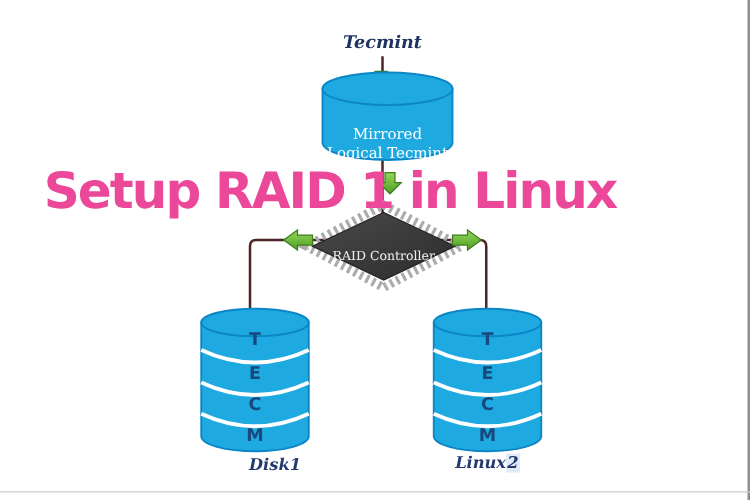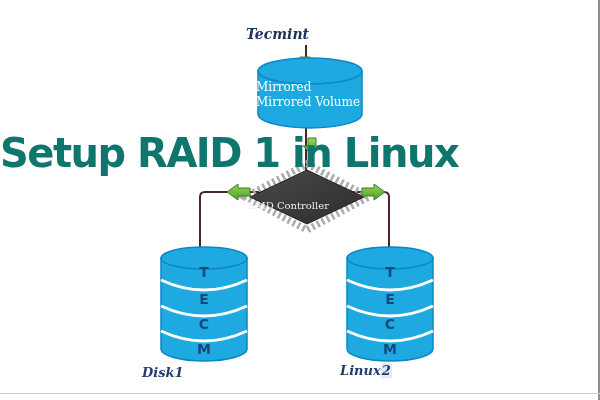--- a/index.html
+++ b/index.html
@@ -3,34 +3,34 @@
 <meta charset="utf-8">
 <style>
   html,body{margin:0;padding:0;background:#fff;}
   .stage{
     position:relative;width:600px;height:400px;background:#ffffff;
     overflow:hidden;font-family:"DejaVu Sans",sans-serif;
   }
   .edge-right{position:absolute;right:0;top:0;width:2px;height:400px;background:#8f8f8f;}
   .edge-bottom{position:absolute;left:0;top:393px;width:600px;height:1px;background:#cccccc;}
   svg{position:absolute;left:0;top:0;}
-  .txt{position:absolute;text-align:left;}
+  .txt{position:absolute;text-align:center;}
   .brand{
     left:246px;top:26px;width:120px;
     font-family:"DejaVu Serif",serif;font-style:italic;font-weight:bold;
     font-size:14px;color:#1e3460;
   }
   .volume-label{
-    left:256px;top:80px;width:108px;
+    left:256px;top:100px;width:108px;
     font-family:"DejaVu Serif",serif;font-size:12px;line-height:15px;color:#ffffff;
   }
   .main-title{
     left:0;top:130px;width:528px;
     font-family:"DejaVu Sans",sans-serif;font-weight:bold;
-    font-size:40px;letter-spacing:-1.5px;color:#0f766e;
+    font-size:40px;letter-spacing:-1.5px;color:#ec4899;
   }
   .chip-label{
     left:247px;top:200px;width:120px;
     font-family:"DejaVu Serif",serif;color:#efefef;line-height:11px;
   }
   .chip-label .l1{font-size:10px;display:block;}
   .chip-label .l2{font-size:9px;display:block;}
   .disk-letters{position:absolute;width:40px;top:264px;height:96px;}
   .disk-letters.d1{left:184px;}
   .disk-letters.d2{left:370px;}
@@ -40,21 +40,21 @@
     font-size:14px;color:#16497d;
   }
   .disk-letters span:nth-child(1){top:0px;}
   .disk-letters span:nth-child(2){top:27px;}
   .disk-letters span:nth-child(3){top:52px;}
   .disk-letters span:nth-child(4){top:77px;}
   .disk-label{
     font-family:"DejaVu Serif",serif;font-style:italic;font-weight:bold;
     font-size:13px;color:#223b6e;
   }
-  .disk-label.d1{left:142px;top:365px;width:100px;}
+  .disk-label.d1{left:170px;top:365px;width:100px;}
   .disk-label.d2{left:340px;top:363px;width:100px;}
   .hl{background:#e0eaf8;padding:0 1px;}
 </style>
 </head>
 <body>
 
 <div class="stage">
 
   <svg width="600" height="400" viewBox="0 0 600 400">
     <defs>
@@ -99,21 +99,21 @@
       <path d="M347 280 Q390 300 433 280" stroke="#ffffff" stroke-width="3" fill="none"></path>
       <path d="M347 306 Q390 326 433 306" stroke="#ffffff" stroke-width="3" fill="none"></path>
       <path d="M347 331 Q390 351 433 331" stroke="#ffffff" stroke-width="3" fill="none"></path>
     </g>
   </svg>
 
   <div class="txt brand">Tecmint</div>
 
   <div class="txt volume-label">
     <span>Mirrored</span><br>
-    <span>Mirrored Volume</span>
+    <span>Logical Tecmint</span>
   </div>
 
   <div class="txt main-title">Setup RAID 1 in Linux</div>
 
   <div class="txt chip-label">
     <span class="l1">RAID Controller</span>
   </div>
 
   <div class="disk-letters d1">
     <span>T</span>

